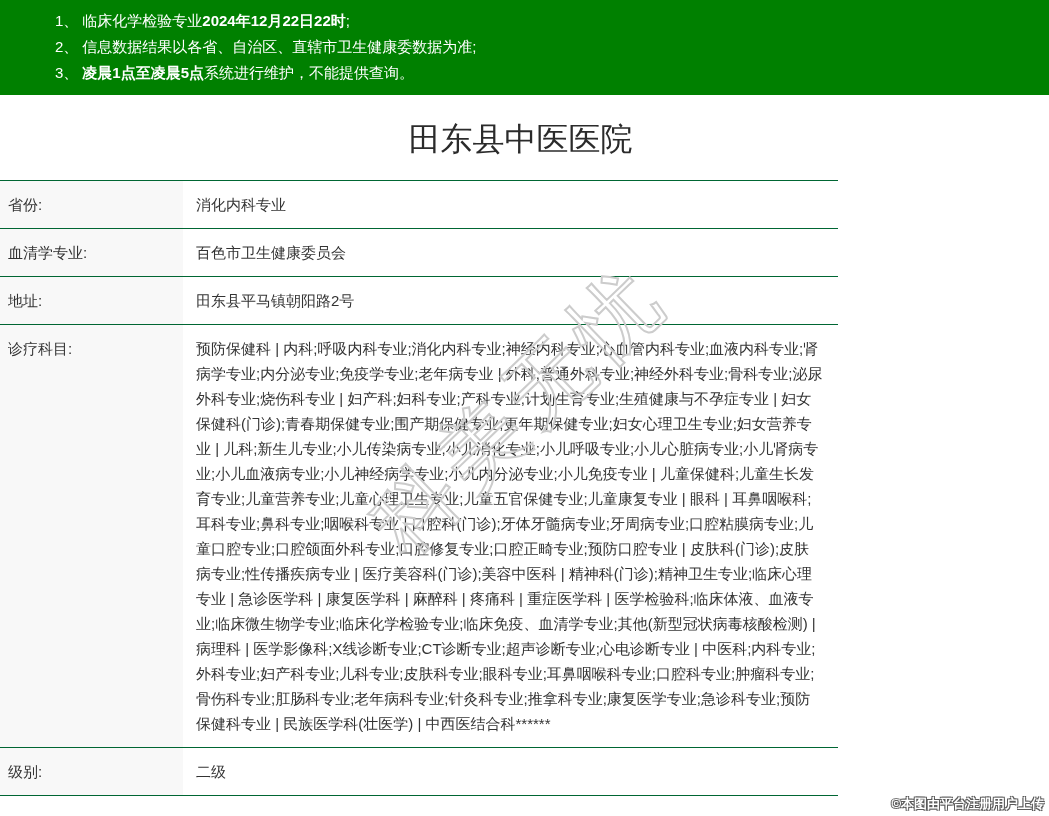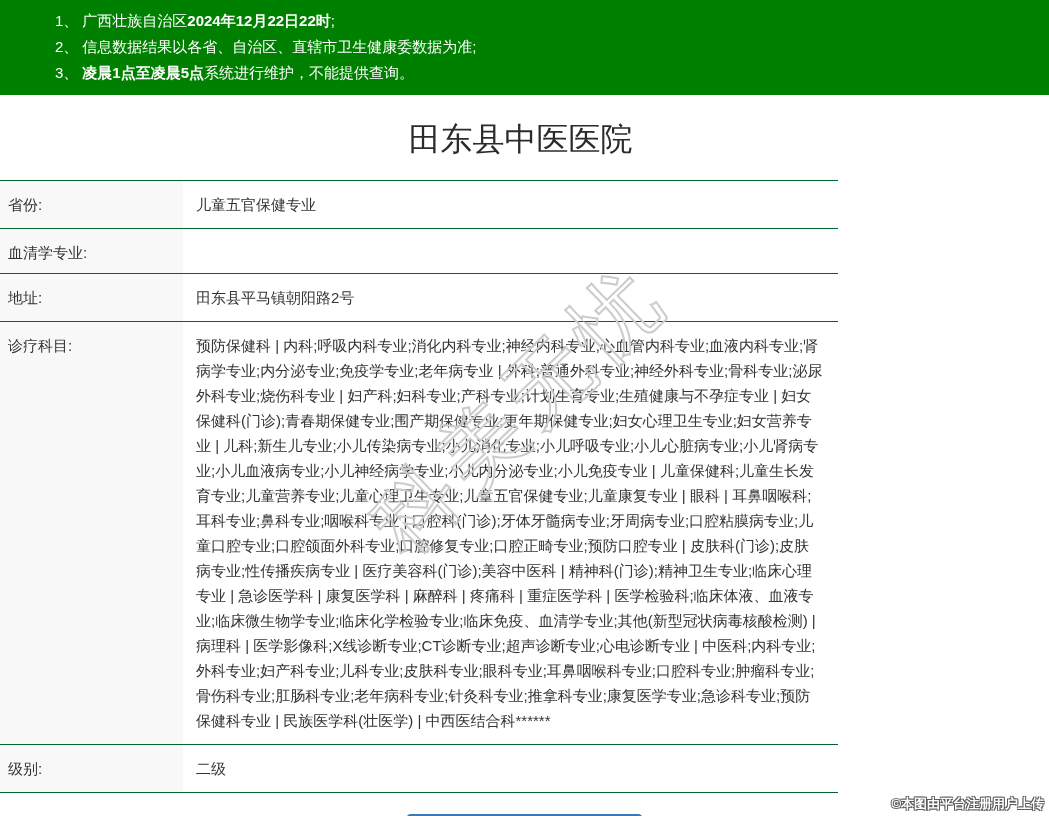--- a/index.html
+++ b/index.html
@@ -110,34 +110,35 @@
                  -1px 1px 0 #5a5a5a, 1px 1px 0 #5a5a5a;
     z-index: 6;
     pointer-events: none;
     margin-top: 40px;
   }
 </style>
 </head>
 <body>
 
 <div class="banner">
-  <div class="notice-line"><span class="num">1、</span><span>广西壮族自治区</span><b>2024年12月22日22时</b><span>;</span></div>
+  <div class="notice-line"><span class="num">1、</span><span>临床化学检验专业</span><b>2024年12月22日22时</b><span>;</span></div>
   <div class="notice-line"><span class="num">2、</span><span>信息数据结果以各省、自治区、直辖市卫生健康委数据为准;</span><b></b><span></span></div>
   <div class="notice-line"><span class="num">3、</span><span></span><b>凌晨1点至凌晨5点</b><span>系统进行维护，不能提供查询。</span></div>
 </div>
 
 <h1 class="title">田东县中医医院</h1>
 
 <div class="detail-table">
   <div class="detail-row">
     <div class="detail-label">省份:</div>
-    <div class="detail-value">儿童五官保健专业</div>
+    <div class="detail-value">消化内科专业</div>
   </div>
   <div class="detail-row">
     <div class="detail-label">血清学专业:</div>
+    <div class="detail-value">百色市卫生健康委员会</div>
   </div>
   <div class="detail-row">
     <div class="detail-label">地址:</div>
     <div class="detail-value">田东县平马镇朝阳路2号</div>
   </div>
   <div class="detail-row">
     <div class="detail-label">诊疗科目:</div>
     <div class="detail-value">预防保健科 | 内科;呼吸内科专业;消化内科专业;神经内科专业;心血管内科专业;血液内科专业;肾病学专业;内分泌专业;免疫学专业;老年病专业 | 外科;普通外科专业;神经外科专业;骨科专业;泌尿外科专业;烧伤科专业 | 妇产科;妇科专业;产科专业;计划生育专业;生殖健康与不孕症专业 | 妇女保健科(门诊);青春期保健专业;围产期保健专业;更年期保健专业;妇女心理卫生专业;妇女营养专业 | 儿科;新生儿专业;小儿传染病专业;小儿消化专业;小儿呼吸专业;小儿心脏病专业;小儿肾病专业;小儿血液病专业;小儿神经病学专业;小儿内分泌专业;小儿免疫专业 | 儿童保健科;儿童生长发育专业;儿童营养专业;儿童心理卫生专业;儿童五官保健专业;儿童康复专业 | 眼科 | 耳鼻咽喉科;耳科专业;鼻科专业;咽喉科专业 | 口腔科(门诊);牙体牙髓病专业;牙周病专业;口腔粘膜病专业;儿童口腔专业;口腔颌面外科专业;口腔修复专业;口腔正畸专业;预防口腔专业 | 皮肤科(门诊);皮肤病专业;性传播疾病专业 | 医疗美容科(门诊);美容中医科 | 精神科(门诊);精神卫生专业;临床心理专业 | 急诊医学科 | 康复医学科 | 麻醉科 | 疼痛科 | 重症医学科 | 医学检验科;临床体液、血液专业;临床微生物学专业;临床化学检验专业;临床免疫、血清学专业;其他(新型冠状病毒核酸检测) | 病理科 | 医学影像科;X线诊断专业;CT诊断专业;超声诊断专业;心电诊断专业 | 中医科;内科专业;外科专业;妇产科专业;儿科专业;皮肤科专业;眼科专业;耳鼻咽喉科专业;口腔科专业;肿瘤科专业;骨伤科专业;肛肠科专业;老年病科专业;针灸科专业;推拿科专业;康复医学专业;急诊科专业;预防保健科专业 | 民族医学科(壮医学) | 中西医结合科******</div>
   </div>
   <div class="detail-row">

